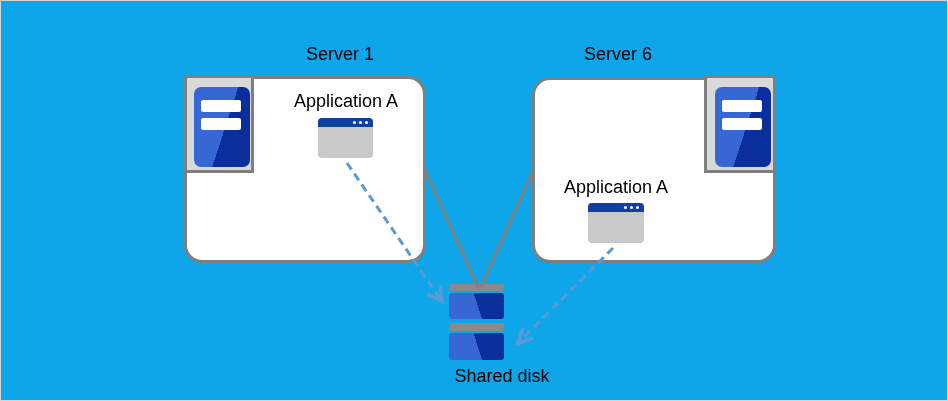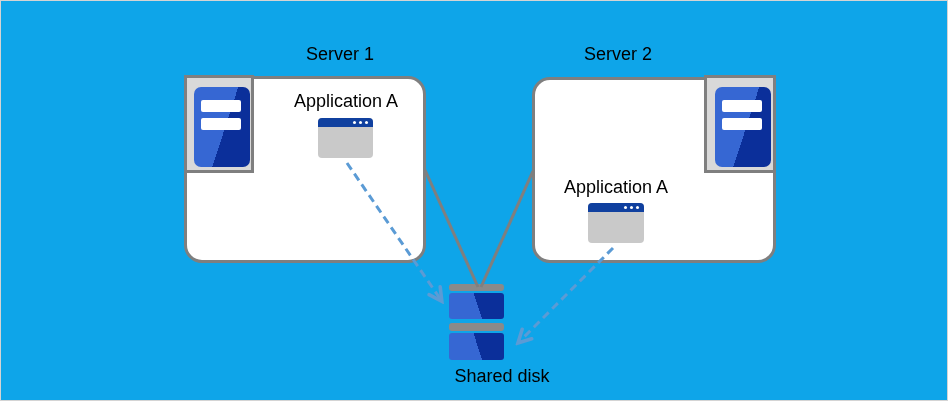--- a/index.html
+++ b/index.html
@@ -100,21 +100,21 @@
   #lbl-app1{left:284px;width:122px;top:89px;}
   #lbl-app2{left:554px;width:122px;top:175px;}
   #lbl-disk{left:437px;width:128px;top:364px;}
 </style>
 </head>
 <body>
 
 <div class="canvas">
 
   <div class="lbl" id="lbl-server1">Server 1</div>
-  <div class="lbl" id="lbl-server2">Server 2</div>
+  <div class="lbl" id="lbl-server2">Server 6</div>
   <div class="lbl" id="lbl-app1">Application A</div>
   <div class="lbl" id="lbl-app2">Application A</div>
   <div class="lbl" id="lbl-disk">Shared disk</div>
 
   <div class="server-box" id="server1-box"></div>
   <div class="server-box" id="server2-box"></div>
 
   <div class="icon-frame" id="server1-frame">
     <div class="tower">
       <div class="slot s1"></div>

